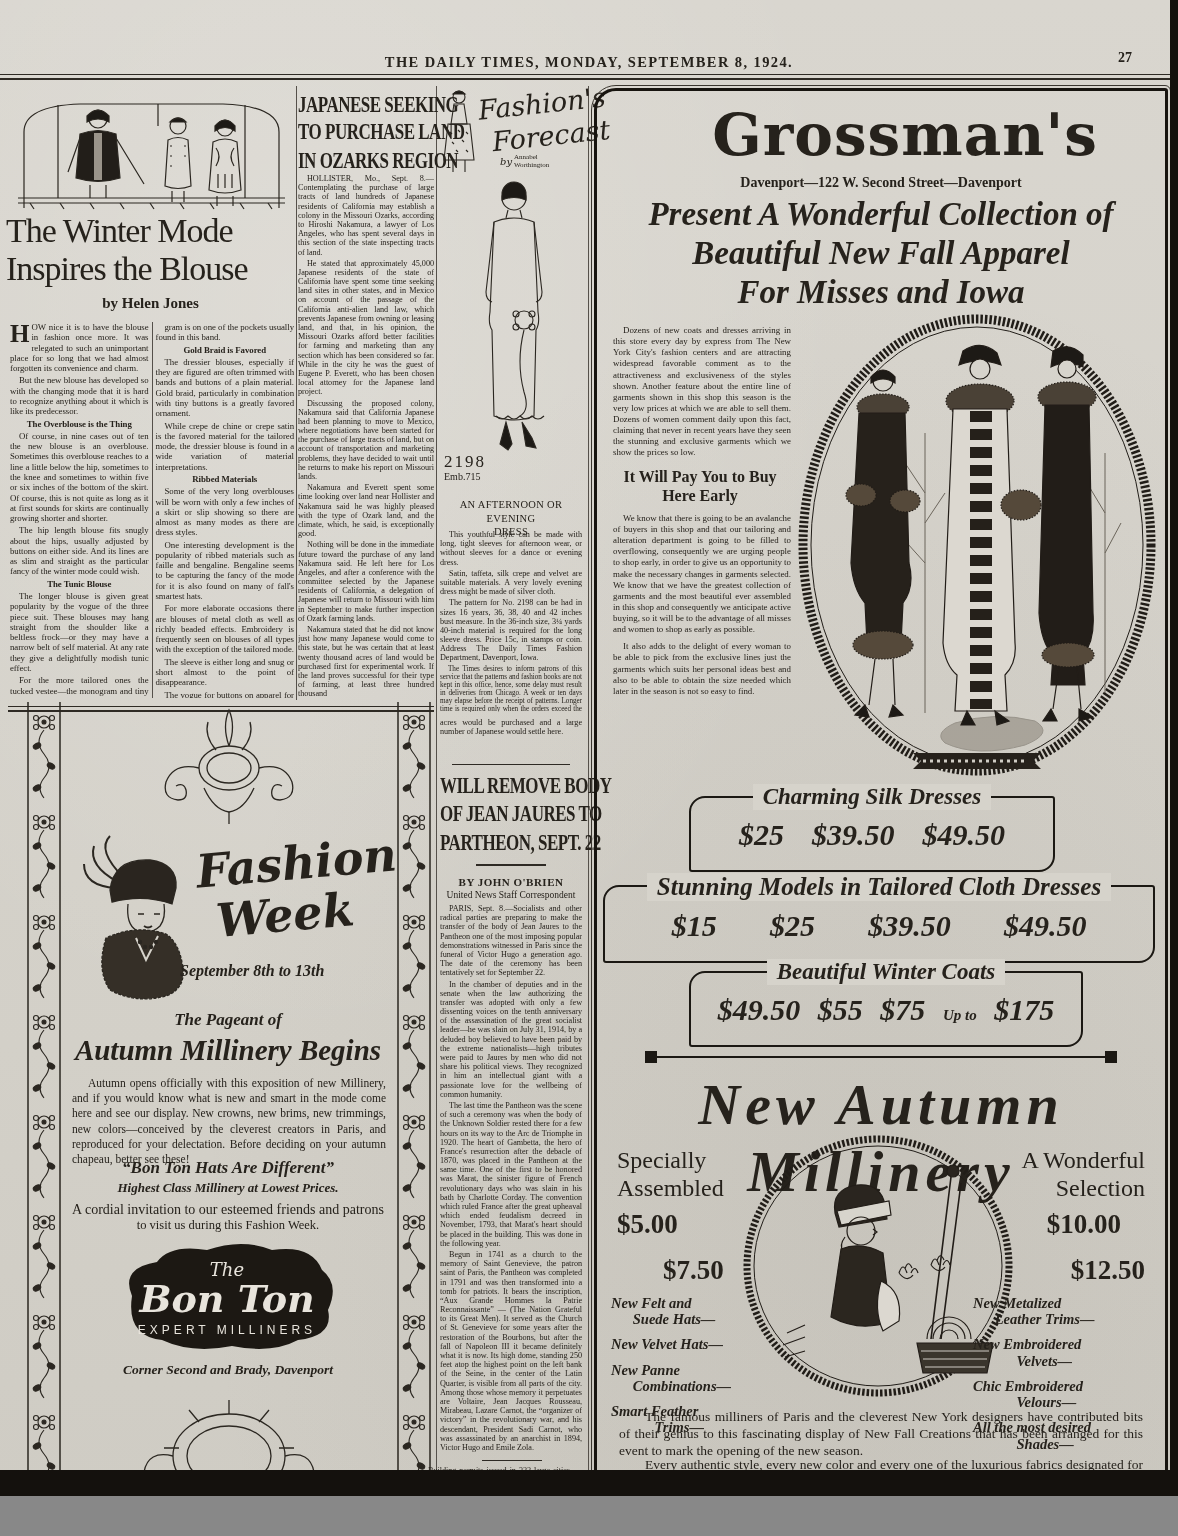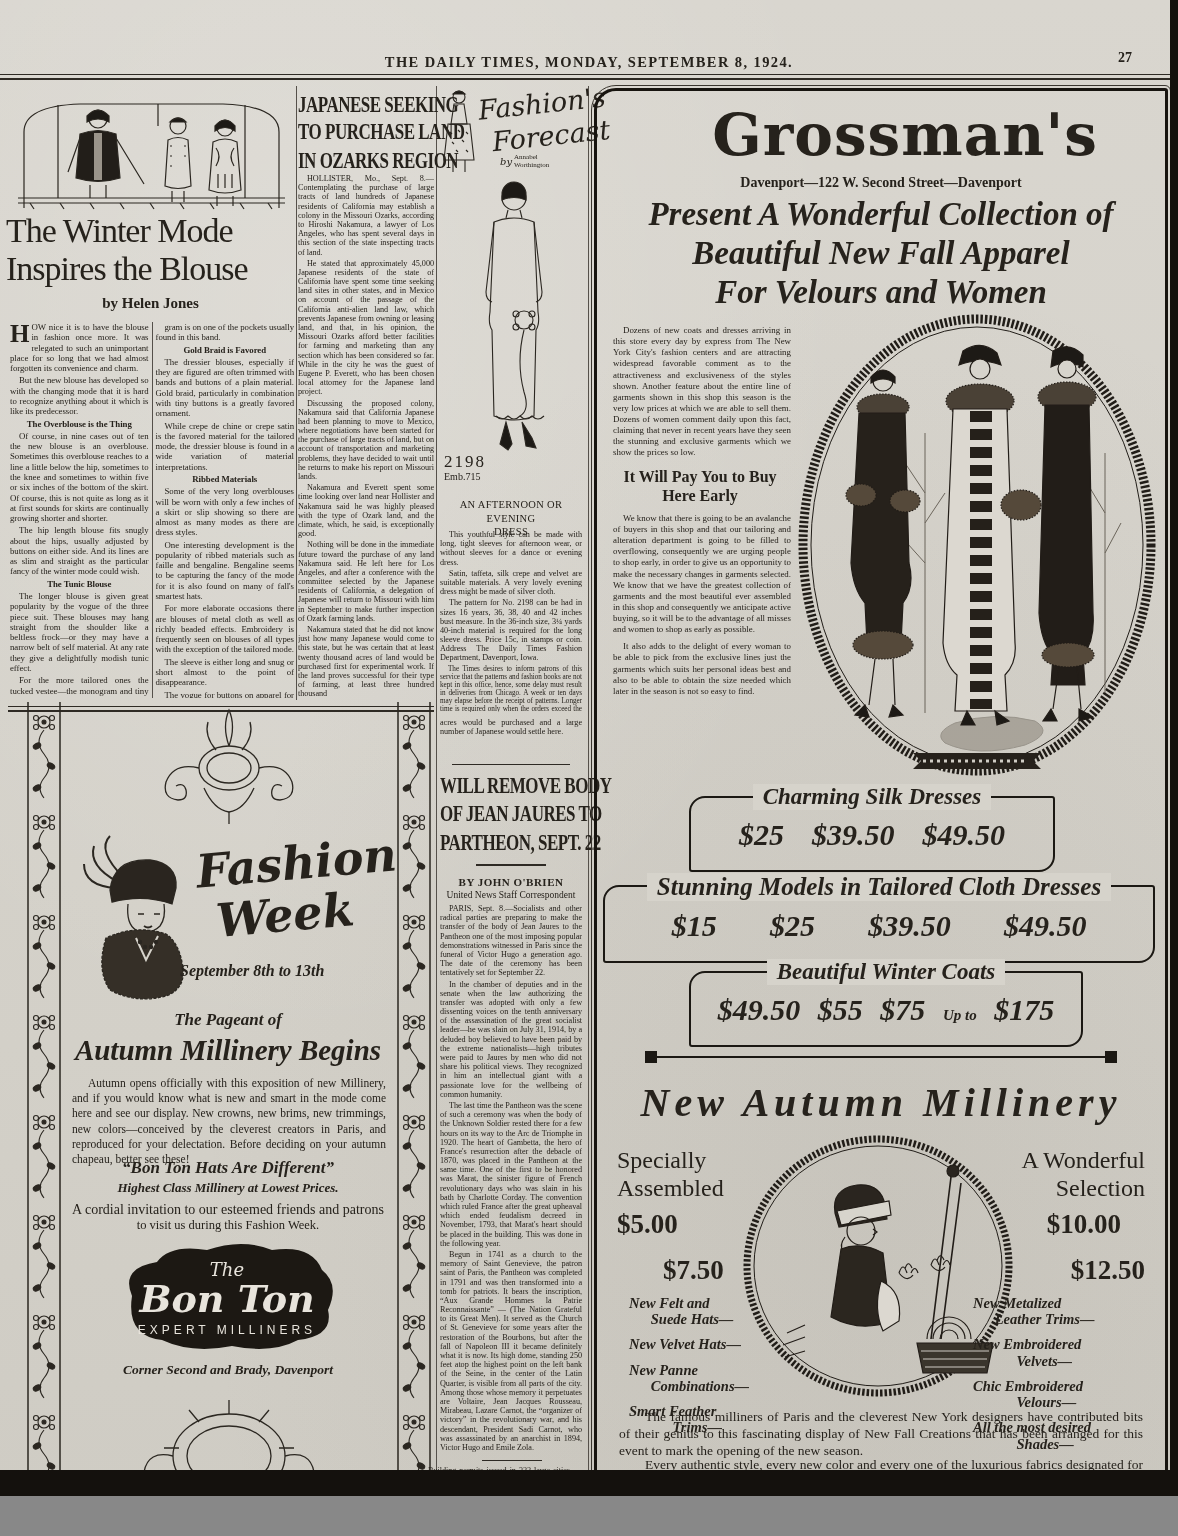--- a/index.html
+++ b/index.html
@@ -56,21 +56,21 @@
   .pbox{position:absolute;border:2px solid #1b1813;border-radius:16px 3px 16px 3px;text-align:center;}
   .pb-title{position:relative;top:-14px;display:inline-block;background:#d6d3cb;padding:0 10px;
     font-style:italic;font-weight:bold;font-size:23px;}
   .pb-prices{display:flex;justify-content:space-around;align-items:baseline;margin-top:-6px;
     font-style:italic;font-weight:bold;font-size:30px;}
   .pb-upto{font-size:15px;font-weight:bold;font-style:italic;}
   .divider{position:absolute;left:50px;right:50px;top:965px;height:2px;background:#1b1813;}
   .divider:before,.divider:after{content:"";position:absolute;top:-5px;width:12px;height:12px;background:#1b1813;}
   .divider:before{left:-2px;} .divider:after{right:-2px;}
   .mill-head{position:absolute;top:980px;left:0;width:100%;text-align:center;font-style:italic;
-    font-weight:bold;font-size:40px;letter-spacing:5px;margin-top:8px;}
+    font-weight:bold;font-size:58px;letter-spacing:5px;}
   .mill-title{position:absolute;font-size:24px;line-height:1.15;}
   .mill-price{position:absolute;font-weight:bold;font-size:27px;}
   .mill-list{position:absolute;font-style:italic;font-weight:bold;font-size:14.5px;line-height:1.12;}
   .mill-item{white-space:pre-wrap;margin:0 0 9px 0;}
   .ad-footer{position:absolute;left:22px;width:524px;text-align:justify;font-size:13.5px;line-height:1.25;}
   .ad-footer p{margin:0;text-indent:26px;}
   
   .bt-script{font-family:"DejaVu Serif",serif;font-style:italic;}
   .bt-center{position:absolute;left:24px;width:408px;text-align:center;}
   
@@ -231,21 +231,21 @@
     </div>
   <div class="rule" style="left:482px;top:1460px;width:60px;height:1px;"></div>
   <div class="coltext" style="left:428px;top:1466px;width:142px;height:58px;font-size:8.2px;line-height:1.12;">Building permits issued in 322 large cities of the United States during the first six months of this year amounted to more than $1,959,459,559.</div>
 
   <div class="ad">
     <div class="ad-name">Grossman's</div>
     <div class="ad-addr">Davenport—122 W. Second Street—Davenport</div>
     <div class="ad-headline">
       <div>Present A Wonderful Collection of</div>
       <div>Beautiful New Fall Apparel</div>
-      <div>For Velours and Women</div>
+      <div>For Misses and Iowa</div>
     </div>
     <div class="ad-coltext">
       <p>Dozens of new coats and dresses arriving in this store every day by express from The New York City's fashion centers and are attracting widespread favorable comment as to the attractiveness and exclusiveness of the styles shown. Another feature about the entire line of garments shown in this shop this season is the very low prices at which we are able to sell them. Dozens of women comment daily upon this fact, claiming that never in recent years have they seen the stunning and exclusive garments which we show the prices so low.</p>
       <div class="ad-sub">
         <div>It Will Pay You to Buy</div>
         <div>Here Early</div>
       </div>
       <p>We know that there is going to be an avalanche of buyers in this shop and that our tailoring and alteration department is going to be filled to overflowing, consequently we are urging people to shop early, in order to give us an opportunity to make the necessary changes in garments selected. We know that we have the greatest collection of garments and the most beautiful ever assembled in this shop and consequently we anticipate active buying, so it will be to the advantage of all misses and women to shop as early as possible.</p>
       <p>It also adds to the delight of every woman to be able to pick from the exclusive lines just the garments which suits her personal ideas best and also to be able to obtain the size needed which later in the season is not so easy to find.</p>
     </div>
@@ -352,21 +352,21 @@
           <path d="M212,44 L192,206 M222,50 L202,206" stroke-width="1.6"></path>
           <circle cx="214" cy="38" r="6" fill="#2a251f"></circle>
           <path d="M188,206 a22,22 0 0 1 44,0 M194,206 a16,16 0 0 1 32,0 M201,206 a9,9 0 0 1 18,0"></path>
           <path d="M178,210 h76 l-6,30 h-64 Z" fill="#3a352c"></path>
           <path d="M182,218 h68 M184,226 h64 M186,234 h60" stroke="#cfccc4" stroke-width="1"></path>
           <path d="M48,200 l18,-8 M44,212 l22,-8 M46,224 l20,-6"></path>
         </g>
       </svg>
     </div>
 
-    <div class="mill-list" style="left:32px;top:1204px;width:160px;">
+    <div class="mill-list" style="left:14px;top:1204px;width:160px;">
         <div class="mill-item" style="white-space: pre-wrap;">New Felt and
       Suede Hats—</div>
         <div class="mill-item" style="white-space: pre-wrap;">New Velvet Hats—</div>
         <div class="mill-item" style="white-space: pre-wrap;">New Panne
       Combinations—</div>
         <div class="mill-item" style="white-space: pre-wrap;">Smart Feather
             Trims—</div>
       </div>
     <div class="mill-list" style="right:16px;top:1204px;width:176px;">
         <div class="mill-item" style="white-space: pre-wrap;">New Metalized

